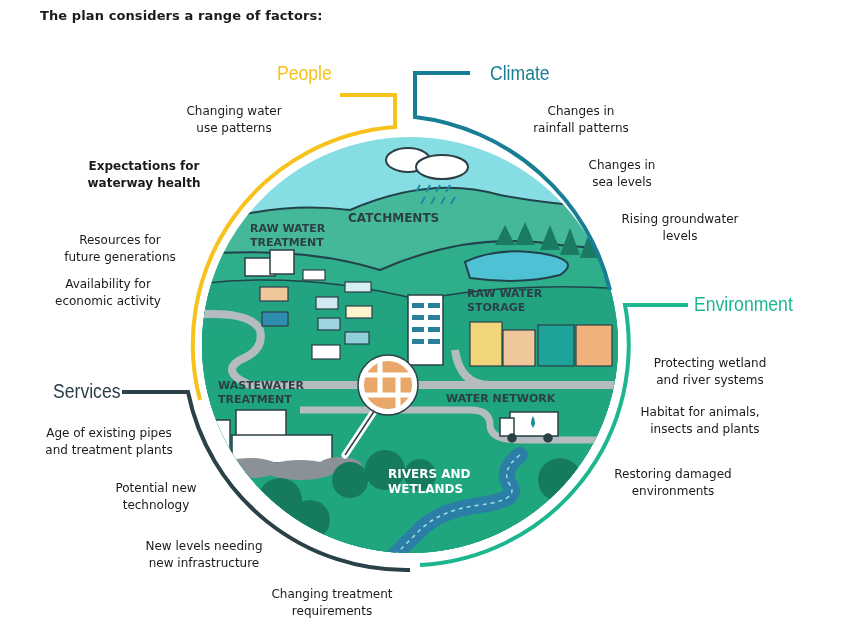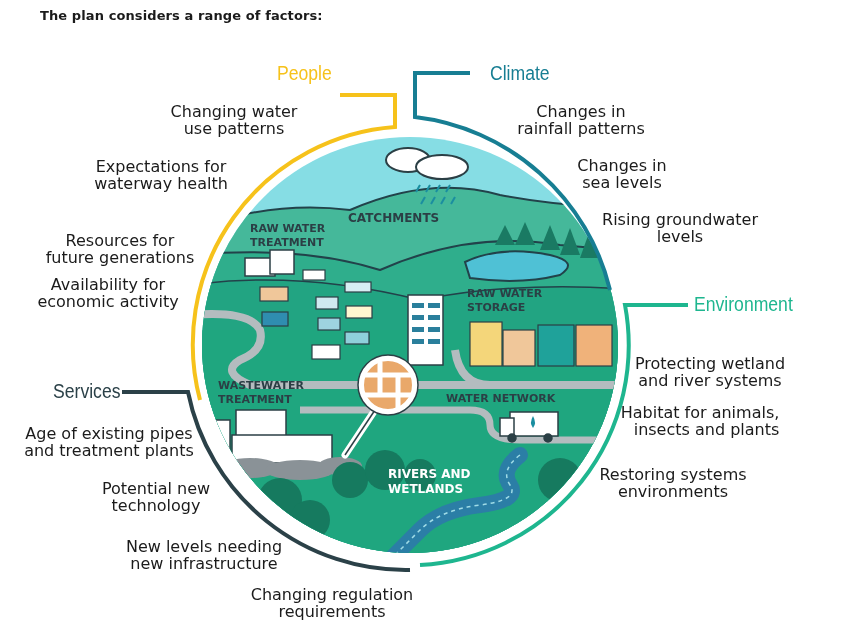--- a/index.html
+++ b/index.html
@@ -1,20 +1,20 @@
 <!DOCTYPE html>
 <html><head>
 <meta charset="utf-8">
 <style>
   html, body { margin: 0; padding: 0; background: #ffffff; }
   body { width: 859px; height: 643px; position: relative; overflow: hidden;
          font-family: "DejaVu Sans", "Liberation Sans", sans-serif; color: #1b1b1b; }
   .intro { position: absolute; left: 40px; top: 8px; font-weight: bold; font-size: 13px; letter-spacing: 0.1px; }
   .cat { position: absolute; font-family: "Liberation Sans", sans-serif; font-size: 20px; transform: scaleX(0.88); transform-origin: left top; }
-  .factor { position: absolute; font-size: 16px; line-height: 17px; text-align: center; white-space: nowrap; transform: translateX(-50%); }
+  .factor { position: absolute; font-size: 12px; line-height: 17px; text-align: center; white-space: nowrap; transform: translateX(-50%); }
   svg { position: absolute; left: 0; top: 0; }
   .scene-label { font-family: "DejaVu Sans", sans-serif; font-weight: bold; fill: #2b3f45; }
 </style>
 </head>
 <body>
 
 <div class="intro">The plan considers a range of factors:</div>
 
 <svg width="859" height="643" viewBox="0 0 859 643">
   <defs>
@@ -163,43 +163,43 @@
   <path d="M 122 392 L 188 392 A 222 222 0 0 0 410 570" fill="none" stroke="#2b4148" stroke-width="4"></path>
 </svg>
 
 <div class="cat" style="left:277px; top:62px; color:#f6c21b;">People</div>
 <div class="cat" style="left:490px; top:62px; color:#177e93;">Climate</div>
 <div class="cat" style="left:694px; top:293px; color:#1eb68f;">Environment</div>
 <div class="cat" style="left:53px; top:380px; color:#2b4148;">Services</div>
 
 <div class="factor" style="left:234px; top:103px;">Changing water
 use patterns</div>
-<div class="factor" style="left:161px; top:158px;">Expectations for
+<div class="factor" style="left:144px; top:158px;font-weight:bold;">Expectations for
 waterway health</div>
 <div class="factor" style="left:120px; top:232px;">Resources for
 future generations</div>
 <div class="factor" style="left:108px; top:276px;">Availability for
 economic activity</div>
 
 <div class="factor" style="left:581px; top:103px;">Changes in
 rainfall patterns</div>
 <div class="factor" style="left:622px; top:157px;">Changes in
 sea levels</div>
 <div class="factor" style="left:680px; top:211px;">Rising groundwater
 levels</div>
 
 <div class="factor" style="left:710px; top:355px;">Protecting wetland
 and river systems</div>
 <div class="factor" style="left:700px; top:404px;text-align:right;">Habitat for animals,
 insects and plants</div>
-<div class="factor" style="left:673px; top:466px;">Restoring systems
+<div class="factor" style="left:673px; top:466px;">Restoring damaged
 environments</div>
 
 <div class="factor" style="left:109px; top:425px;">Age of existing pipes
 and treatment plants</div>
 <div class="factor" style="left:156px; top:480px;">Potential new
 technology</div>
 <div class="factor" style="left:204px; top:538px;">New levels needing
 new infrastructure</div>
-<div class="factor" style="left:332px; top:586px;">Changing regulation
+<div class="factor" style="left:332px; top:586px;">Changing treatment
 requirements</div>
 
 <style>.factor { white-space: pre; }</style>
 
 </body></html>

